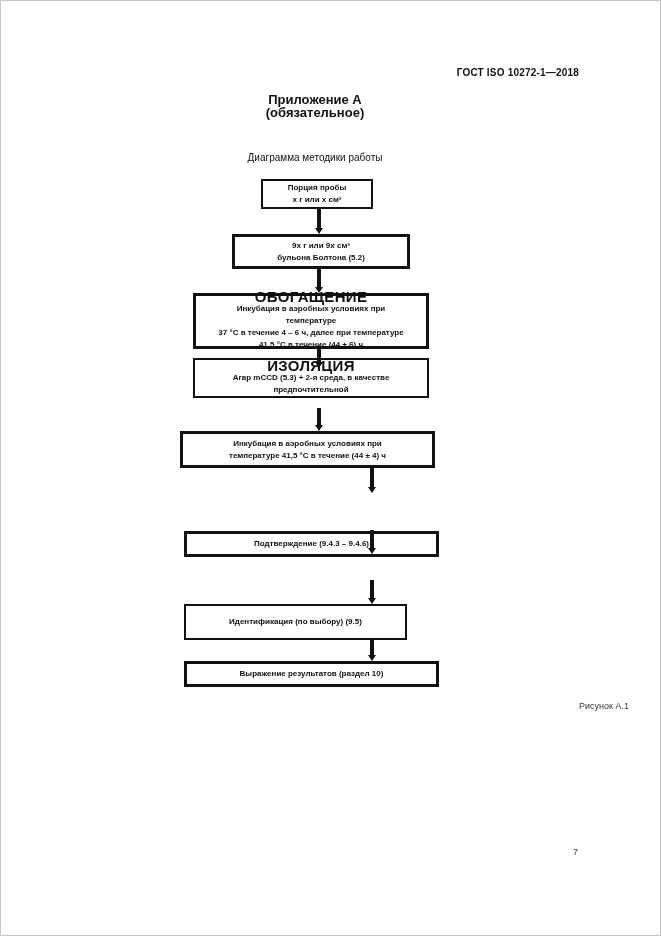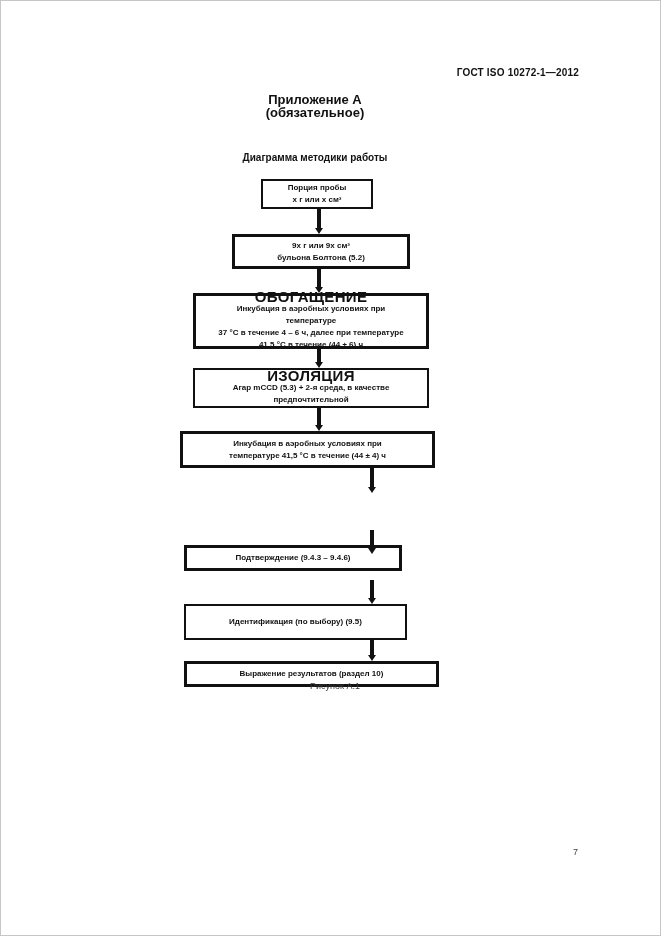--- a/index.html
+++ b/index.html
@@ -23,44 +23,44 @@
     font-weight: bold;
     letter-spacing: 0.2px;
   }
   .center-band {
     position: absolute;
     left: 0;
     width: 628px;
     text-align: center;
   }
   .annex { top: 92px; font-size: 13px; font-weight: bold; line-height: 13px; }
-  .diagram-title { top: 151px; font-size: 10px; font-weight: bold; }
+  .diagram-title { top: 151px; font-size: 10px; font-weight: normal; }
   .fbox {
     position: absolute;
     box-sizing: border-box;
     border: 2px solid #111;
     display: flex;
     flex-direction: column;
     justify-content: center;
     align-items: center;
     text-align: center;
     font-size: 8px;
     font-weight: bold;
     line-height: 12px;
     padding: 1px 16px;
   }
   .fbox.thick { border-width: 3px; }
   .fbox .box-title { font-size: 15px; letter-spacing: 0.3px; }
   .box1 { left: 260px; top: 178px; width: 112px; height: 30px; }
   .box2 { left: 231px; top: 233px; width: 178px; height: 35px; }
   .box3 { left: 192px; top: 292px; width: 236px; height: 56px; }
-  .box4 { left: 192px; top: 367px; width: 236px; height: 40px; }
+  .box4 { left: 192px; top: 357px; width: 236px; height: 40px; }
   .box5 { left: 179px; top: 430px; width: 255px; height: 37px; }
   .box6 { left: 183px; top: 492px; width: 255px; height: 37px; }
-  .box7 { left: 183px; top: 544px; width: 218px; height: 26px; }
+  .box7 { left: 183px; top: 530px; width: 255px; height: 26px; }
   .box8 { left: 183px; top: 603px; width: 223px; height: 36px; }
   .box9 { left: 183px; top: 660px; width: 255px; height: 26px; }
   .arrow {
     position: absolute;
     width: 9px;
     display: flex;
     flex-direction: column;
     align-items: center;
   }
   .arrow .shaft { width: 4px; flex: 1; background: #111; }
@@ -75,40 +75,39 @@
   .a3 { left: 313px; top: 348px; height: 19px; }
   .a4 { left: 313px; top: 407px; height: 23px; }
   .a5 { left: 366px; top: 467px; height: 25px; }
   .a6 { left: 366px; top: 529px; height: 24px; }
   .a7 { left: 366px; top: 579px; height: 24px; }
   .a8 { left: 366px; top: 639px; height: 21px; }
   .figure-caption {
     position: absolute;
     left: 0;
     width: 628px;
-    top: 680px;
-    text-align: center;
+    top: 700px;
+    text-align: right;
     font-size: 9px;
     color: #3a3a3a;
-    margin-left: 20px;
   }
   .page-number {
     position: absolute;
     left: 572px;
     top: 846px;
     font-size: 9px;
     color: #444;
   }
 </style>
 </head>
 <body>
 
 <div class="page">
 
-  <div class="header">ГОСТ ISO 10272-1—2012</div>
+  <div class="header">ГОСТ ISO 10272-1—2018</div>
 
   <div class="center-band annex">
     <div>Приложение А</div>
     <div>(обязательное)</div>
   </div>
 
   <div class="center-band diagram-title">Диаграмма методики работы</div>
 
   <div class="fbox box1">
     <div>Порция пробы</div>

